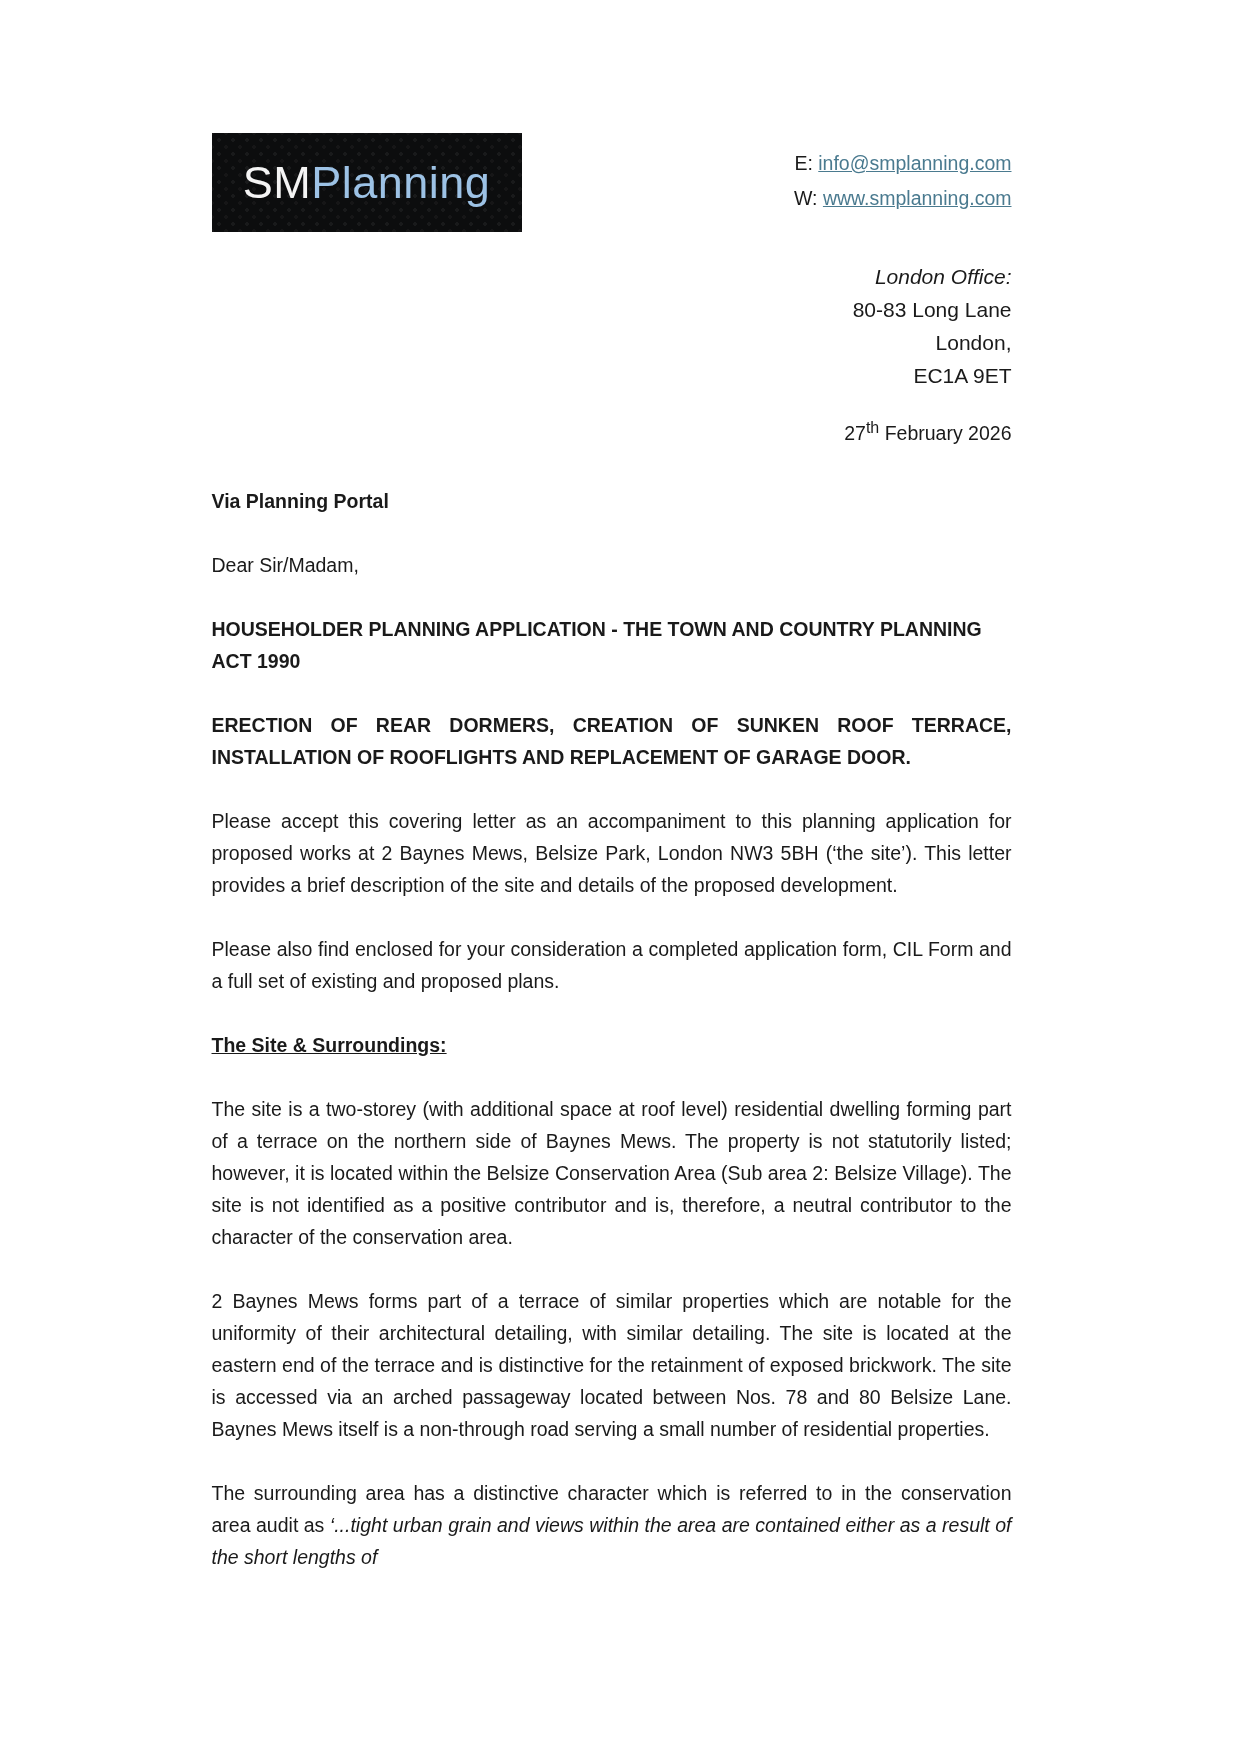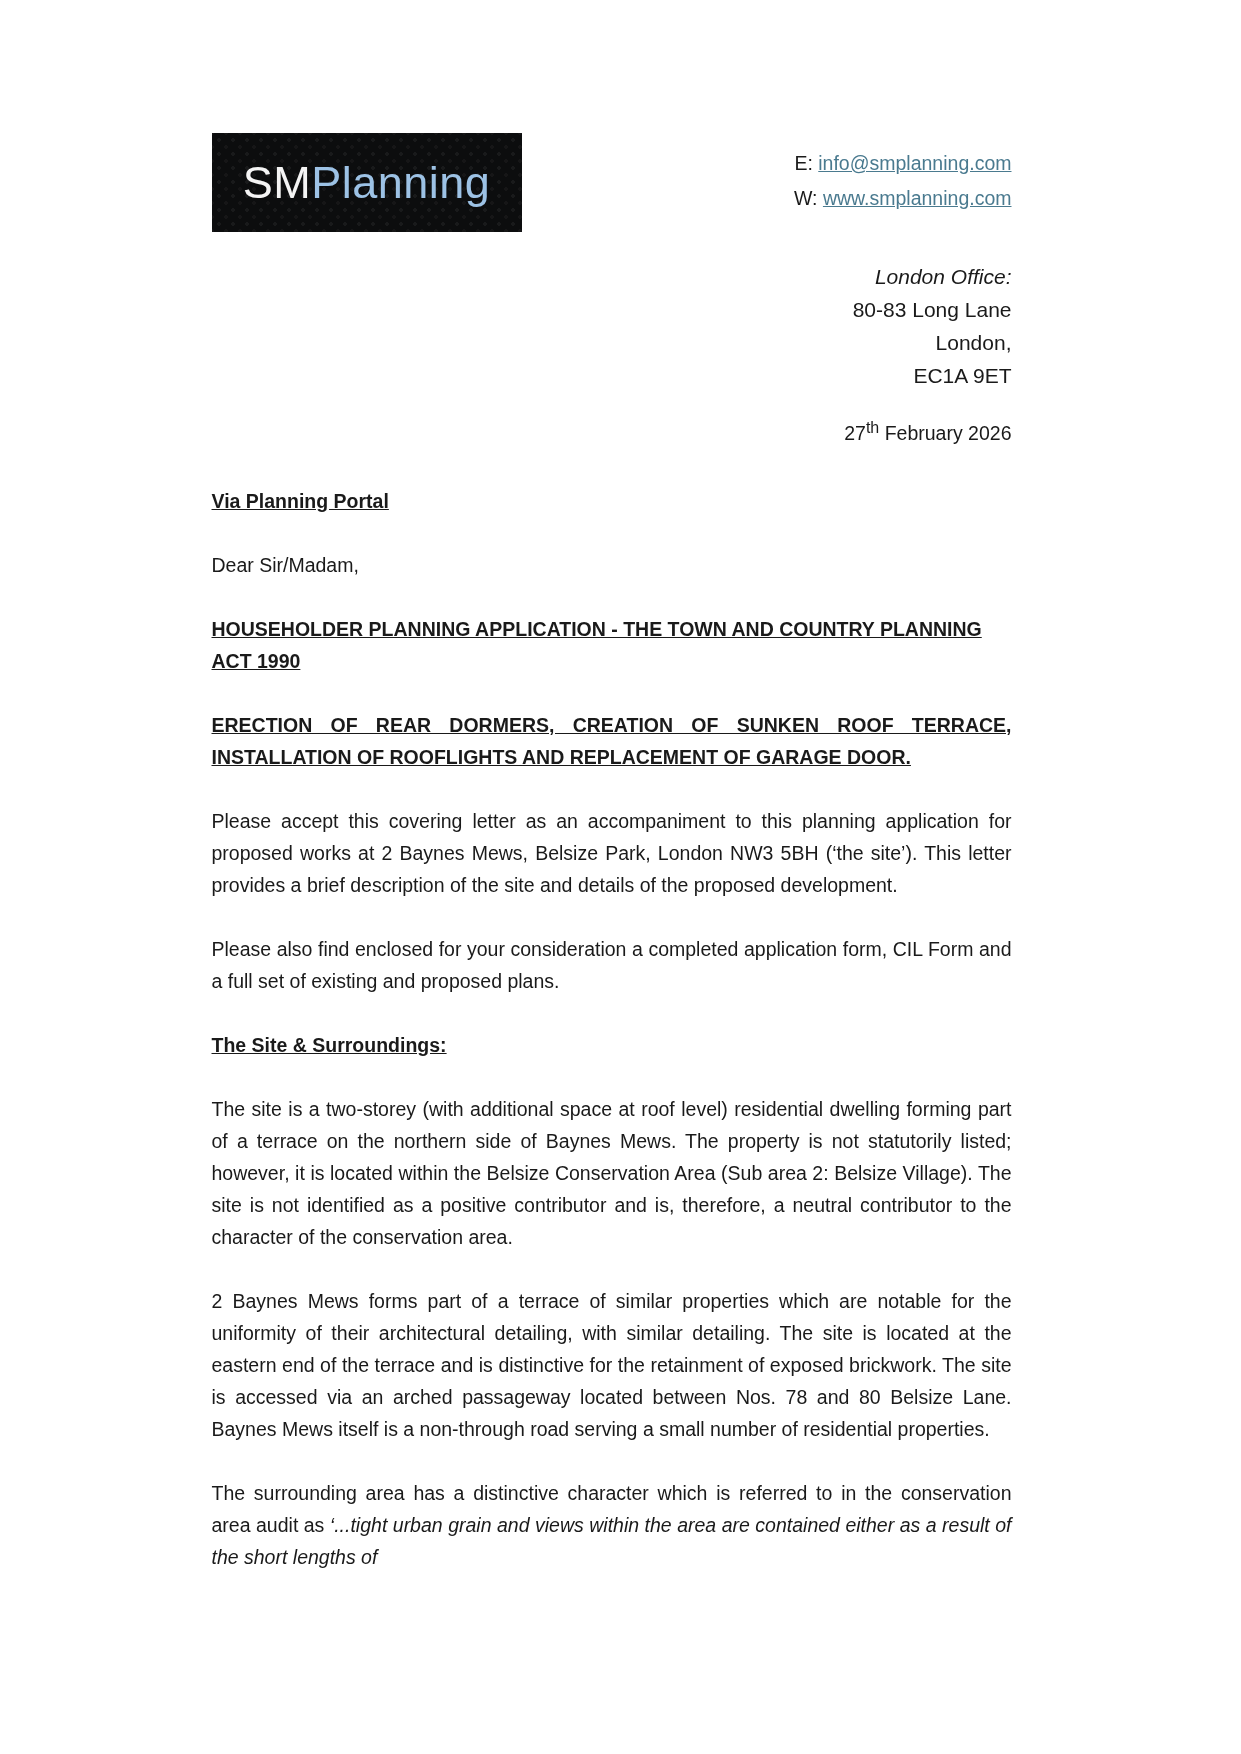--- a/index.html
+++ b/index.html
@@ -36,21 +36,21 @@
   .office { text-align:right; font-size:21px; line-height:33px; margin-top:28px; }
   .office-title { font-style:italic; }
 
   .date-line { text-align:right; font-size:19.5px; line-height:33px; margin-top:25px; }
   .date-line sup { font-size:16px; vertical-align:super; line-height:0; }
 
   
   .letter { margin-top:35px; font-size:19.5px; line-height:32px; }
   .letter p { margin:0 0 32px 0; }
   .just { text-align:justify; }
-  .b { font-weight:bold;text-decoration:underline; }
+  .b { font-weight:bold; }
   .section-heading { font-weight:bold; text-decoration:underline; }
   .italic { font-style:italic; }
 </style>
 </head>
 <body>
 
 <div class="page">
 
   <div class="header-row">
     <div class="logo">

